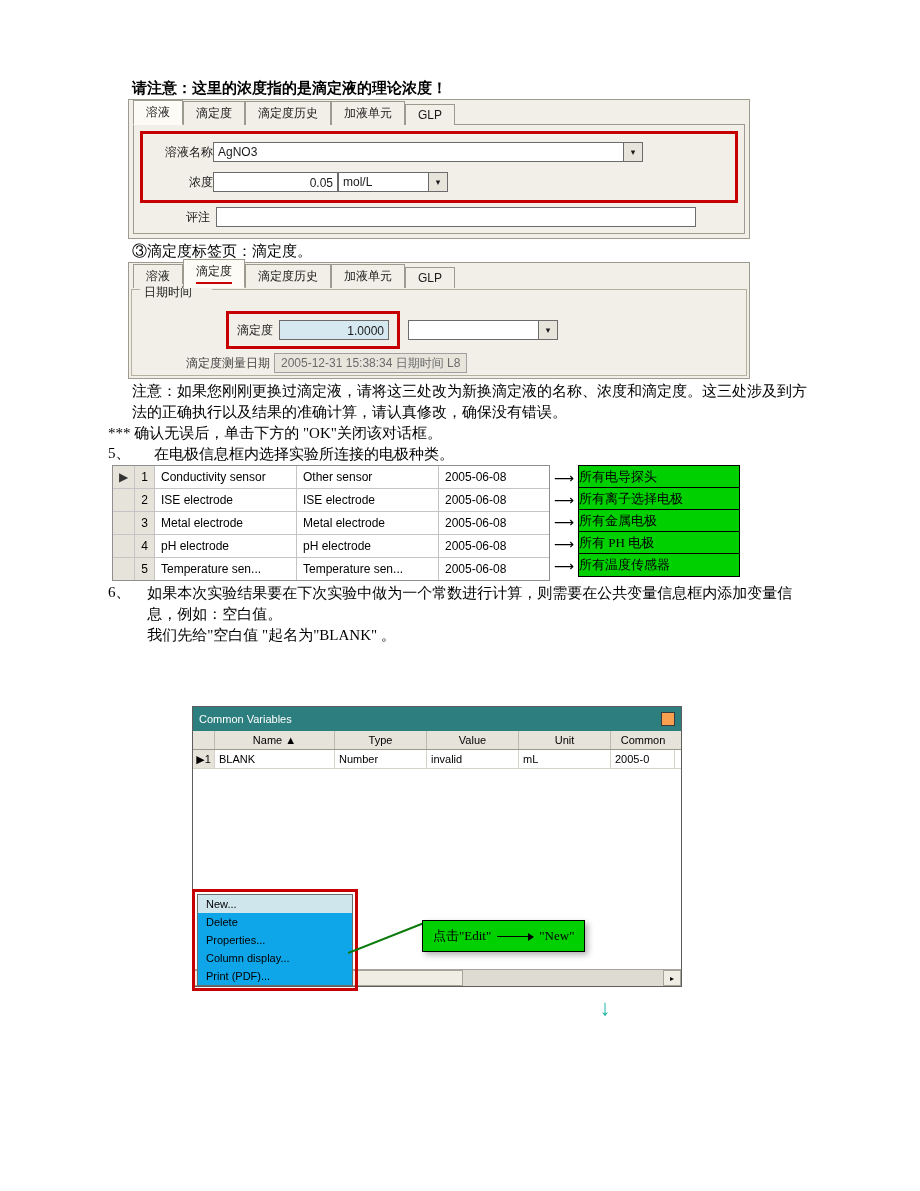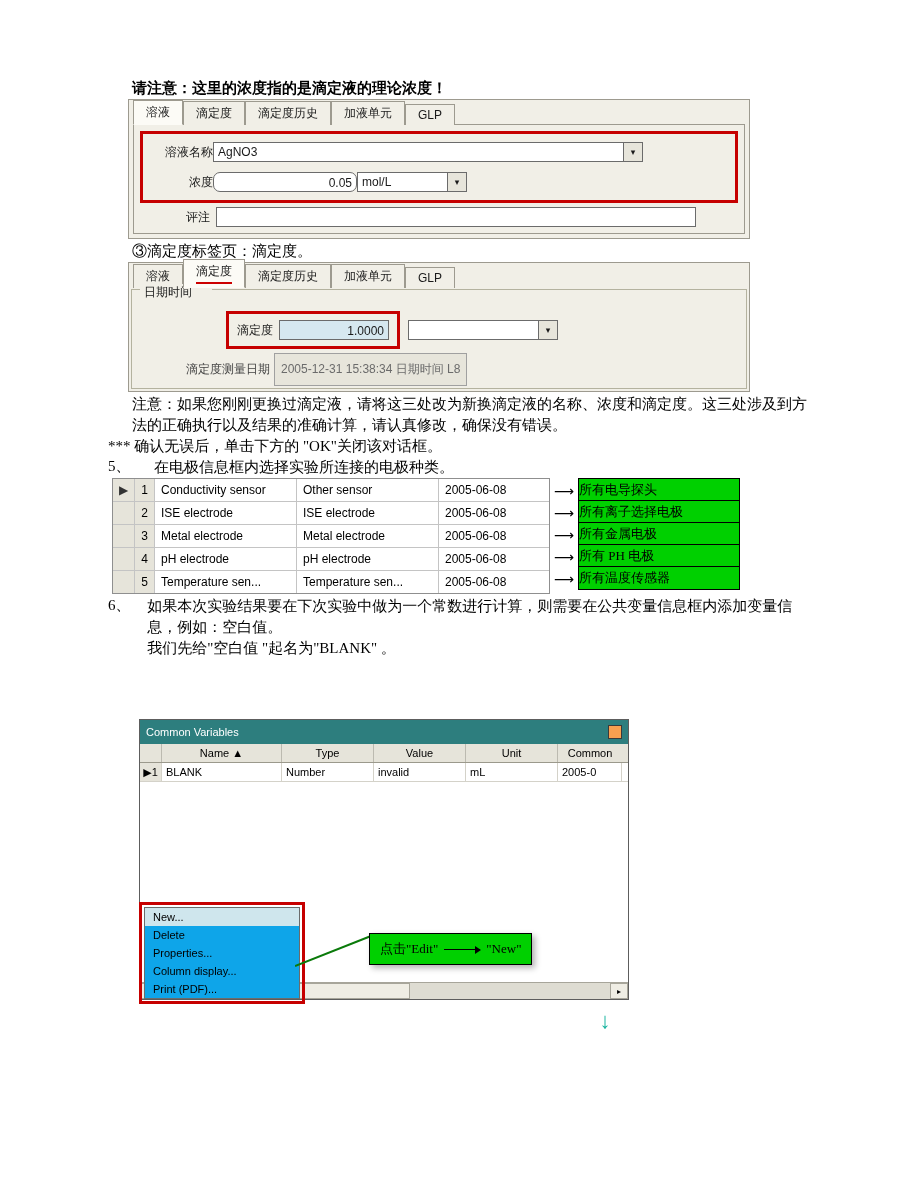--- a/index.html
+++ b/index.html
@@ -24,42 +24,42 @@
   .inpnum { text-align:right; }
   .combo { border:1px solid #6b6b6b; background:#fff; height:20px; display:flex; align-items:center; padding:0 4px; font-size:12px; box-sizing:border-box; position:relative; }
   .combo .arrow { position:absolute; right:0; top:0; width:18px; height:18px; border-left:1px solid #6b6b6b; background:#e7e5db; display:flex; align-items:center; justify-content:center; font-size:9px; }
   .belowrow { display:flex; align-items:center; gap:6px; padding:4px 10px 0 10px; }
 
   
   .s2 { width:620px; }
   .s2 .framebox { border:1px solid #b4b29f; margin:2px; padding:4px 8px 2px 8px; }
   .s2 .legend { font-size:12px; position:relative; top:-10px; background:#f1efe7; padding:0 4px; width:64px; }
   .s2 .redbox2 { border:3px solid #c60000; padding:6px 8px; display:inline-flex; align-items:center; gap:6px; margin-left:86px; }
-  .s2 .disabled { border:1px solid #a0a0a0; background:#e7e5db; color:#6b6b6b; height:33px; padding:0 6px; font-size:12px; box-sizing:border-box; display:inline-flex; align-items:center; }
+  .s2 .disabled { border:1px solid #a0a0a0; background:#e7e5db; color:#6b6b6b; height:20px; padding:0 6px; font-size:12px; box-sizing:border-box; display:inline-flex; align-items:center; }
   .s2 .smallrow { display:flex; align-items:center; gap:4px; margin:4px 0 0 46px; font-size:12px; color:#444; }
 
   
   .etable { display:flex; align-items:flex-start; margin-left:4px; }
   .et-left { border:1px solid #8f8f8f; font-family:Tahoma,Arial,sans-serif; font-size:12px; background:#fff; }
   .et-row { display:flex; height:22px; align-items:stretch; border-top:1px solid #c4c4c4; }
   .et-row:first-child { border-top:none; }
   .et-cell { border-right:1px solid #c4c4c4; display:flex; align-items:center; padding:0 6px; box-sizing:border-box; }
   .et-rowhdr { width:22px; background:#e6e4da; justify-content:center; color:#333; }
   .et-num { width:20px; background:#e6e4da; justify-content:center; }
   .et-c1 { width:142px; }
   .et-c2 { width:142px; }
   .et-c3 { width:110px; border-right:none; }
   .arrowcol { display:flex; flex-direction:column; padding-top:2px; }
   .arrowcol .arw { height:22px; display:flex; align-items:center; padding:0 4px; font-size:14px; }
   .greenlist { display:flex; flex-direction:column; border:1px solid #000; }
   .greenlist .gitem { background:#00d000; color:#000; height:22px; display:flex; align-items:center; padding:0 0; font-size:13px; border-bottom:1px solid #000; box-sizing:border-box; width:160px; }
   .greenlist .gitem:last-child { border-bottom:none; }
 
   
-  .cvwrap { margin:60px 0 0 31px; position:relative; width:490px; }
+  .cvwrap { margin:60px 0 0 84px; position:relative; width:490px; }
   .cv { border:1px solid #5d5d5d; background:#f0efe9; font-family:Tahoma,Arial,sans-serif; font-size:11px; }
   .cv .titlebar { background:#2d7e7e; color:#fff; padding:3px 6px; display:flex; justify-content:space-between; align-items:center; height:18px; }
   .cv .winicon { width:12px; height:12px; background:#f8a050; border:1px solid #3a3a3a; }
   .cv .colhdrs { display:flex; background:#e6e4da; border-bottom:1px solid #9b998c; height:18px; }
   .cv .ch { border-right:1px solid #bcbab0; display:flex; align-items:center; justify-content:center; padding:0 4px; box-sizing:border-box; font-size:11px; }
   .cv .ch0 { width:22px; }
   .cv .ch1 { width:120px; }
   .cv .ch2 { width:92px; }
   .cv .ch3 { width:92px;text-align:center; }
   .cv .ch4 { width:92px; }
@@ -105,21 +105,21 @@
     <div class="redbox">
       <div class="row">
         <div class="flabel">溶液名称</div>
         <div class="combo" style="width:430px;">
           <span>AgNO3</span>
           <span class="arrow">▾</span>
         </div>
       </div>
       <div class="row">
         <div class="flabel">浓度</div>
-        <div class="inptxt inpnum" style="width:144px; line-height:20px;border-radius:7px;">0.05</div>
+        <div class="inptxt inpnum" style="width:125px; line-height:20px;">0.05</div>
         <div class="combo" style="width:110px;">
           <span>mol/L</span>
           <span class="arrow">▾</span>
         </div>
       </div>
     </div>
     <div class="belowrow">
       <div class="flabel">评注</div>
       <div class="inptxt" style="width:480px;"></div>
     </div>

